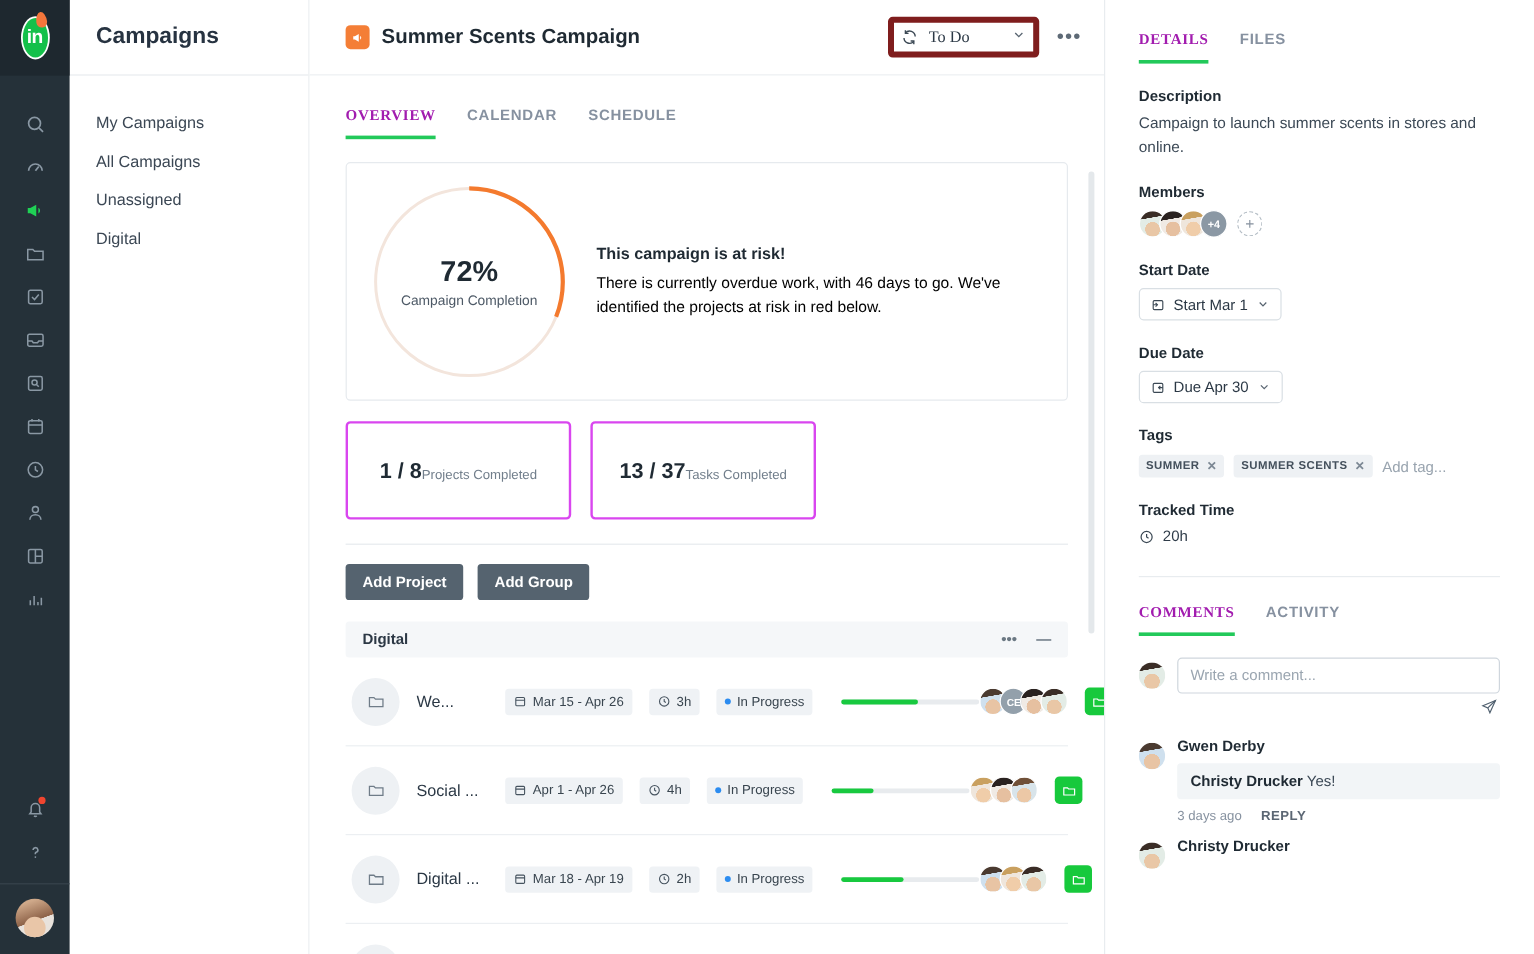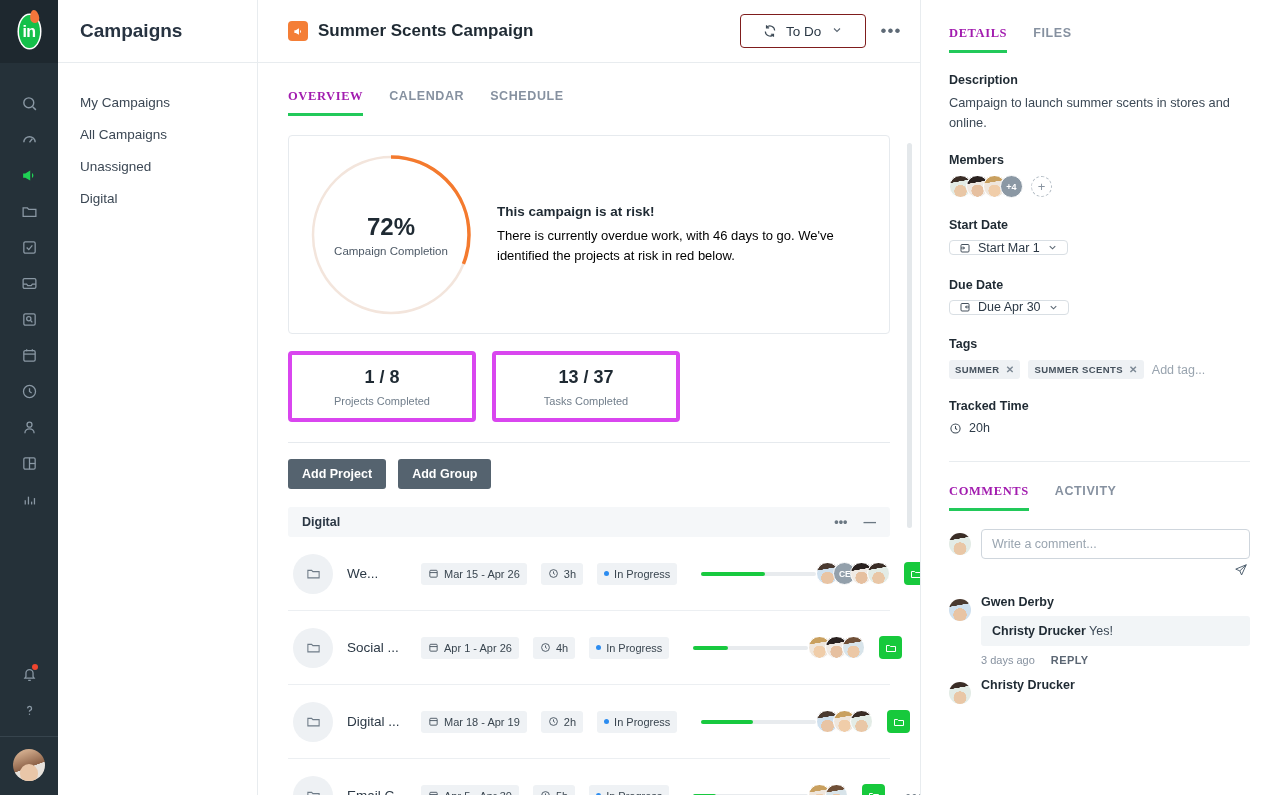--- a/index.html
+++ b/index.html
@@ -92,23 +92,23 @@
     flex: 0 0 63px;
   }
   .title-wrap { display: flex; align-items: center; gap: 10px; flex: 1 1 auto; }
   .title-badge {
     width: 20px; height: 20px; border-radius: 4px; background: #f47e36;
     display: flex; align-items: center; justify-content: center; color: #fff;
   }
   .title-text { font-size: 17px; font-weight: bold; color: #1f2a33; }
   .status-btn {
     display: flex; align-items: center; gap: 9px;
-    border: 1px solid #7f1d1d; border-radius: 4px; background: #fff;
-    height: 34px; padding: 0 22px; min-width: 126px; cursor: pointer;
-    font-size: 13.5px; color: #2b3845; font-weight: 500;
+    border: 5px solid #7f1d1d; border-radius: 4px; background: #fff;
+    height: 34px; padding: 0 6px; min-width: 126px; cursor: pointer;
+    font-size: 13.5px; color: #2b3845; font-weight: 500; font-family: Liberation Serif, serif;
   }
   .status-btn .chev { margin-left: auto; color: #5a6672; }
   .dots-btn {
     width: 30px; height: 30px; margin-left: 10px; cursor: pointer;
     display: flex; align-items: center; justify-content: center;
     color: #5e6a76; font-size: 17px; letter-spacing: 1px;
   }
 
   .center-body {
     flex: 1 1 auto; overflow: hidden; position: relative;
@@ -136,22 +136,22 @@
     align-items: center; justify-content: center;
   }
   .donut-pct { font-size: 24px; font-weight: bold; color: #1f2a33; }
   .donut-label { font-size: 11.5px; color: #4d5966; margin-top: 4px; }
   .risk-text { padding-left: 22px; }
   .risk-title { font-size: 13.5px; font-weight: bold; color: #1f2a33; margin-bottom: 7px; }
   .risk-body { font-size: 13px; color: #000000; line-height: 20px; max-width: 390px; }
 
   .stats { display: flex; gap: 16px; margin-top: 17px; }
   .stat {
-    width: 188px; height: 71px; border: 4px solid #d946ef; border-radius: 4px;
-    display: flex; flex-direction: column; align-items: center; justify-content: center;
+    width: 188px; height: 82px; border: 2px solid #d946ef; border-radius: 4px;
+    display: flex; align-items: center; justify-content: center;
   }
   .stat-num { font-size: 18px; font-weight: bold; color: #1f2a33; }
   .stat-cap { font-size: 11px; color: #717e8b; margin-top: 7px; }
 
   .sep { height: 1px; background: #e6eaee; margin: 20px 0 0; }
   .actions { display: flex; gap: 12px; padding: 16px 0 18px; }
   .btn-grey {
     background: #55636f; color: #fff; border: none; border-radius: 3px;
     height: 30px; padding: 0 14px; font-size: 12.5px; font-weight: bold;
     cursor: pointer; font-family: inherit;
@@ -233,21 +233,21 @@
     display: flex; align-items: center; justify-content: center;
   }
   .mem-add {
     width: 21px; height: 21px; border-radius: 50%; margin-left: 8px;
     border: 1.3px dashed #b5bec6; color: #8893a0;
     display: flex; align-items: center; justify-content: center;
     font-size: 13px; cursor: pointer;
   }
   .date-btn {
     display: inline-flex; align-items: center; gap: 7px; margin-top: 8px;
-    border: 1px solid #d9dfe4; border-radius: 4px; height: 15px;
+    border: 1px solid #d9dfe4; border-radius: 4px; height: 27px;
     padding: 0 9px; font-size: 12.5px; color: #2b3845; font-weight: 500;
     background: #fff; cursor: pointer;
   }
   .tags-row { display: flex; align-items: center; margin-top: 9px; flex-wrap: wrap; gap: 8px; }
   .tag {
     display: inline-flex; align-items: center; gap: 6px;
     background: #eef1f4; border-radius: 3px; height: 19px; padding: 0 6px;
     font-size: 9.5px; font-weight: bold; letter-spacing: .4px; color: #44505c;
   }
   .tag .x { color: #7c8894; cursor: pointer; font-size: 10px; }

